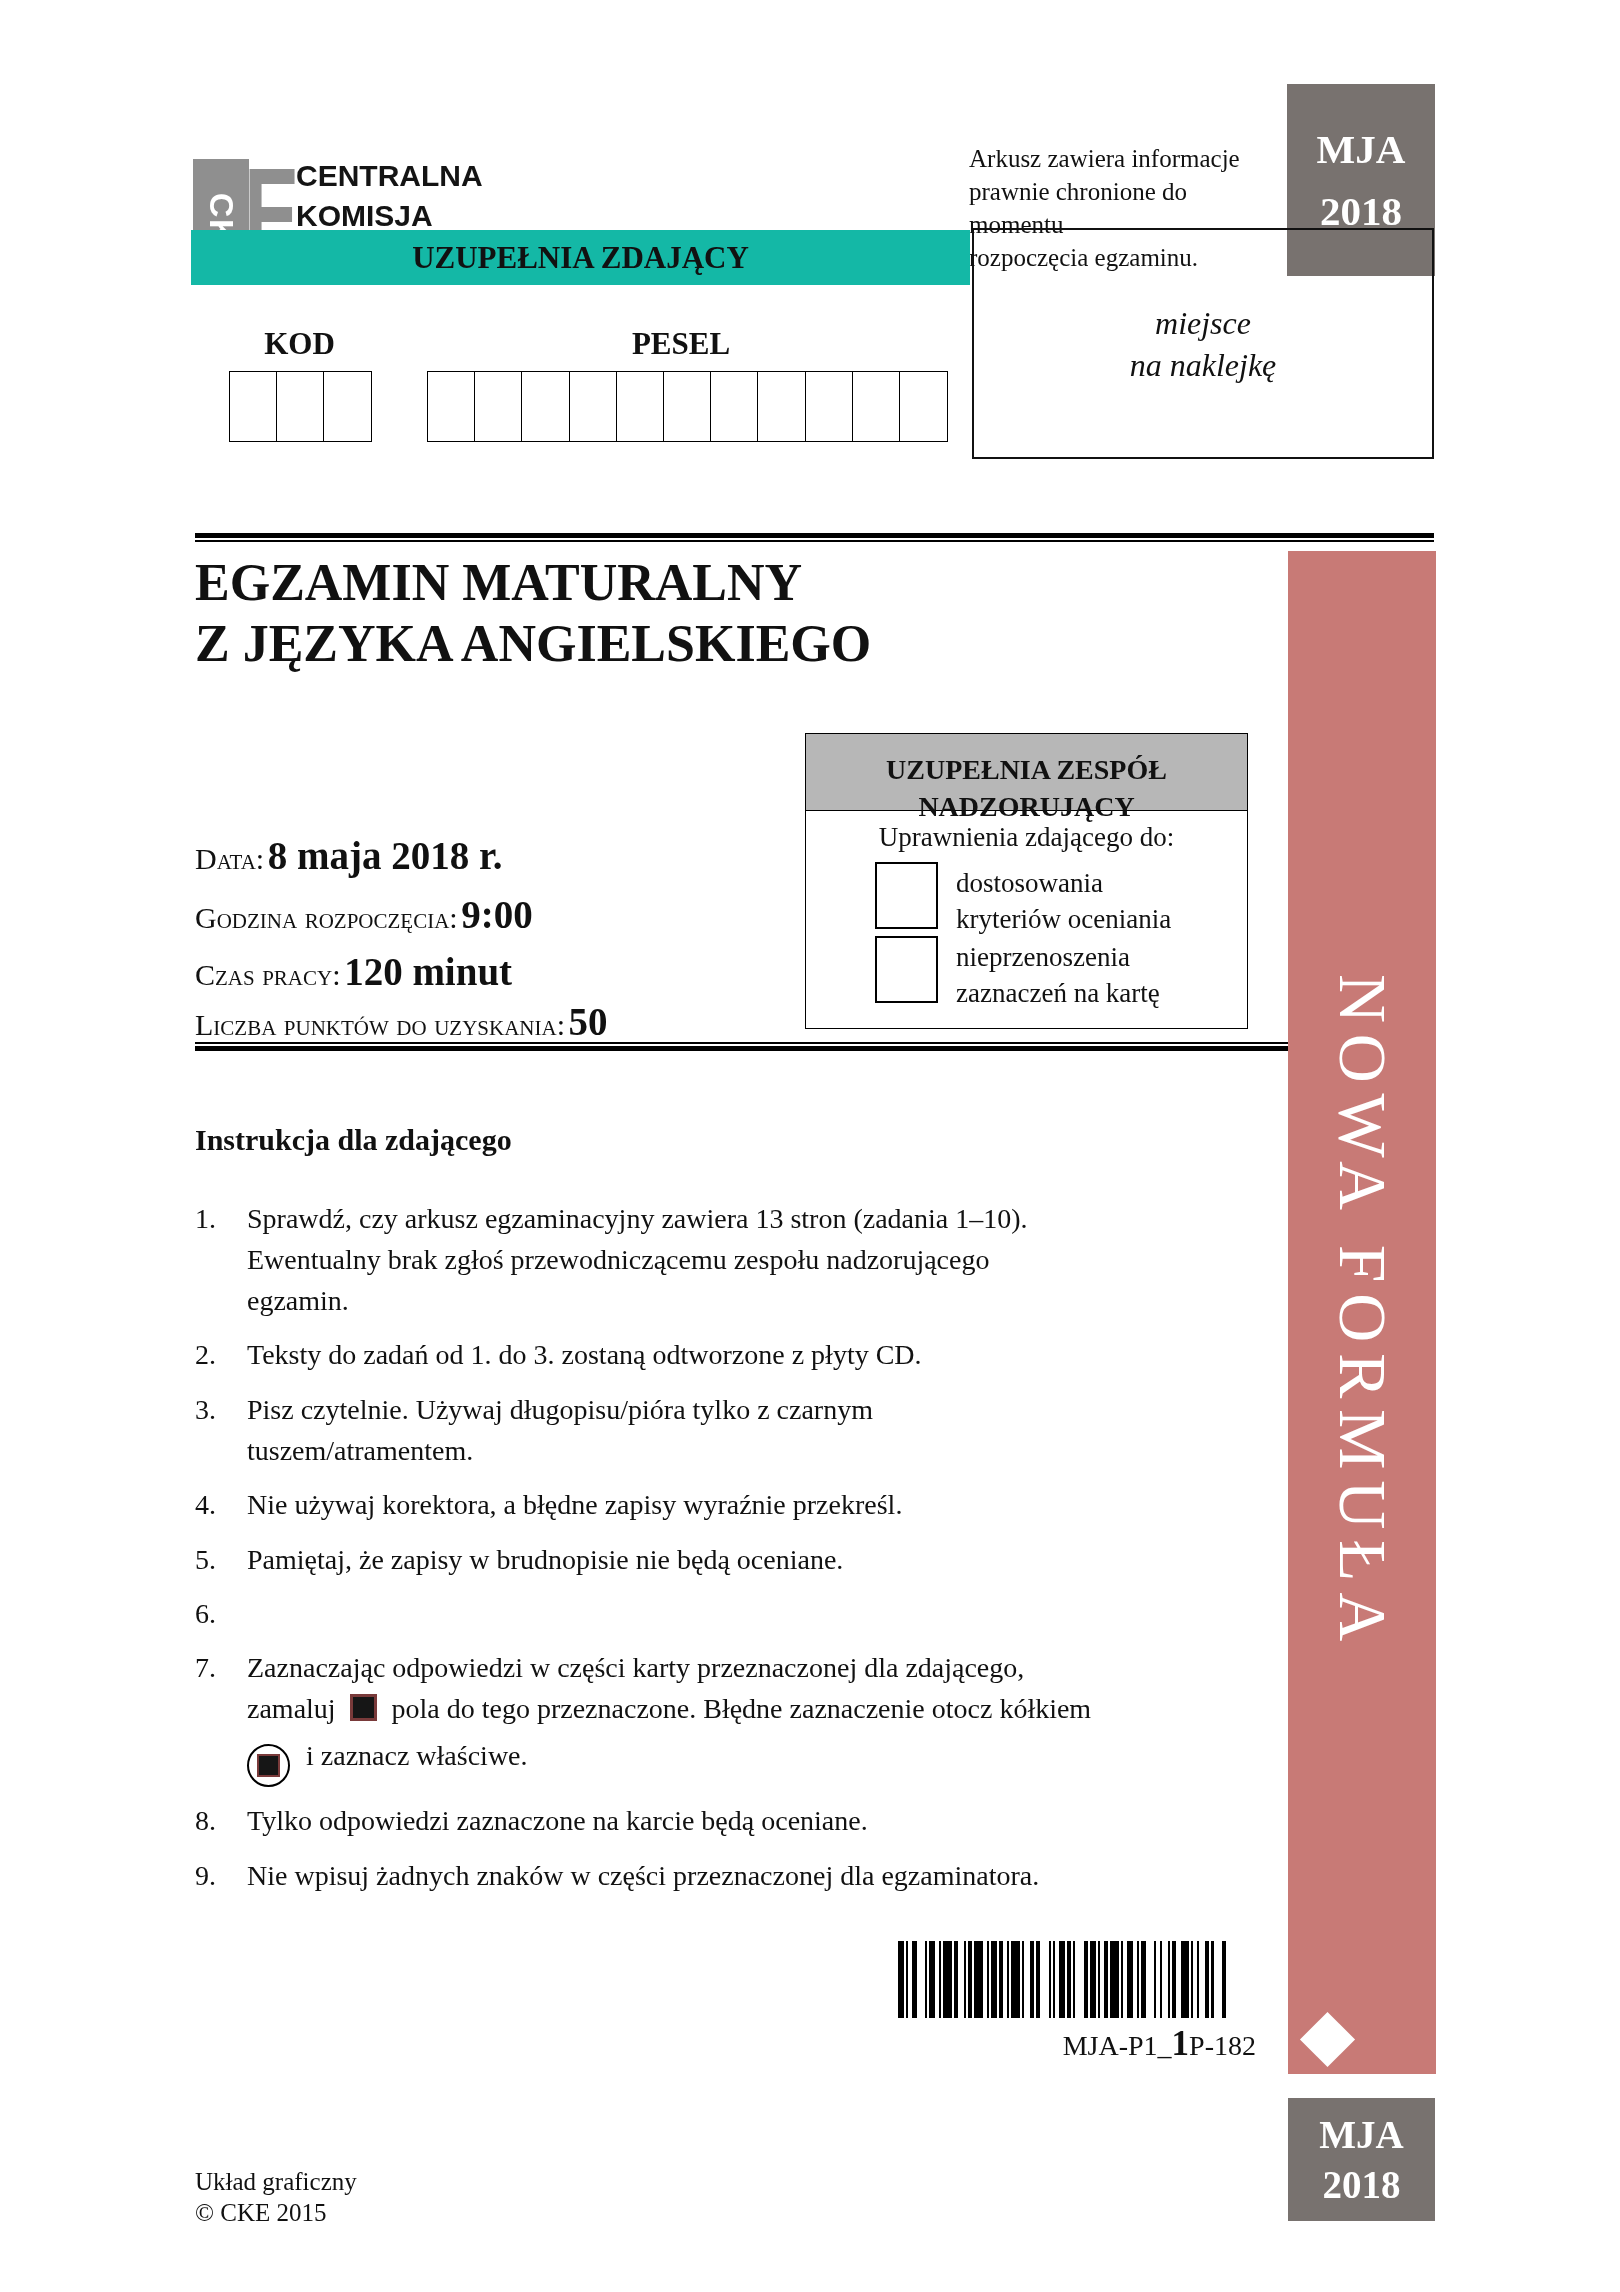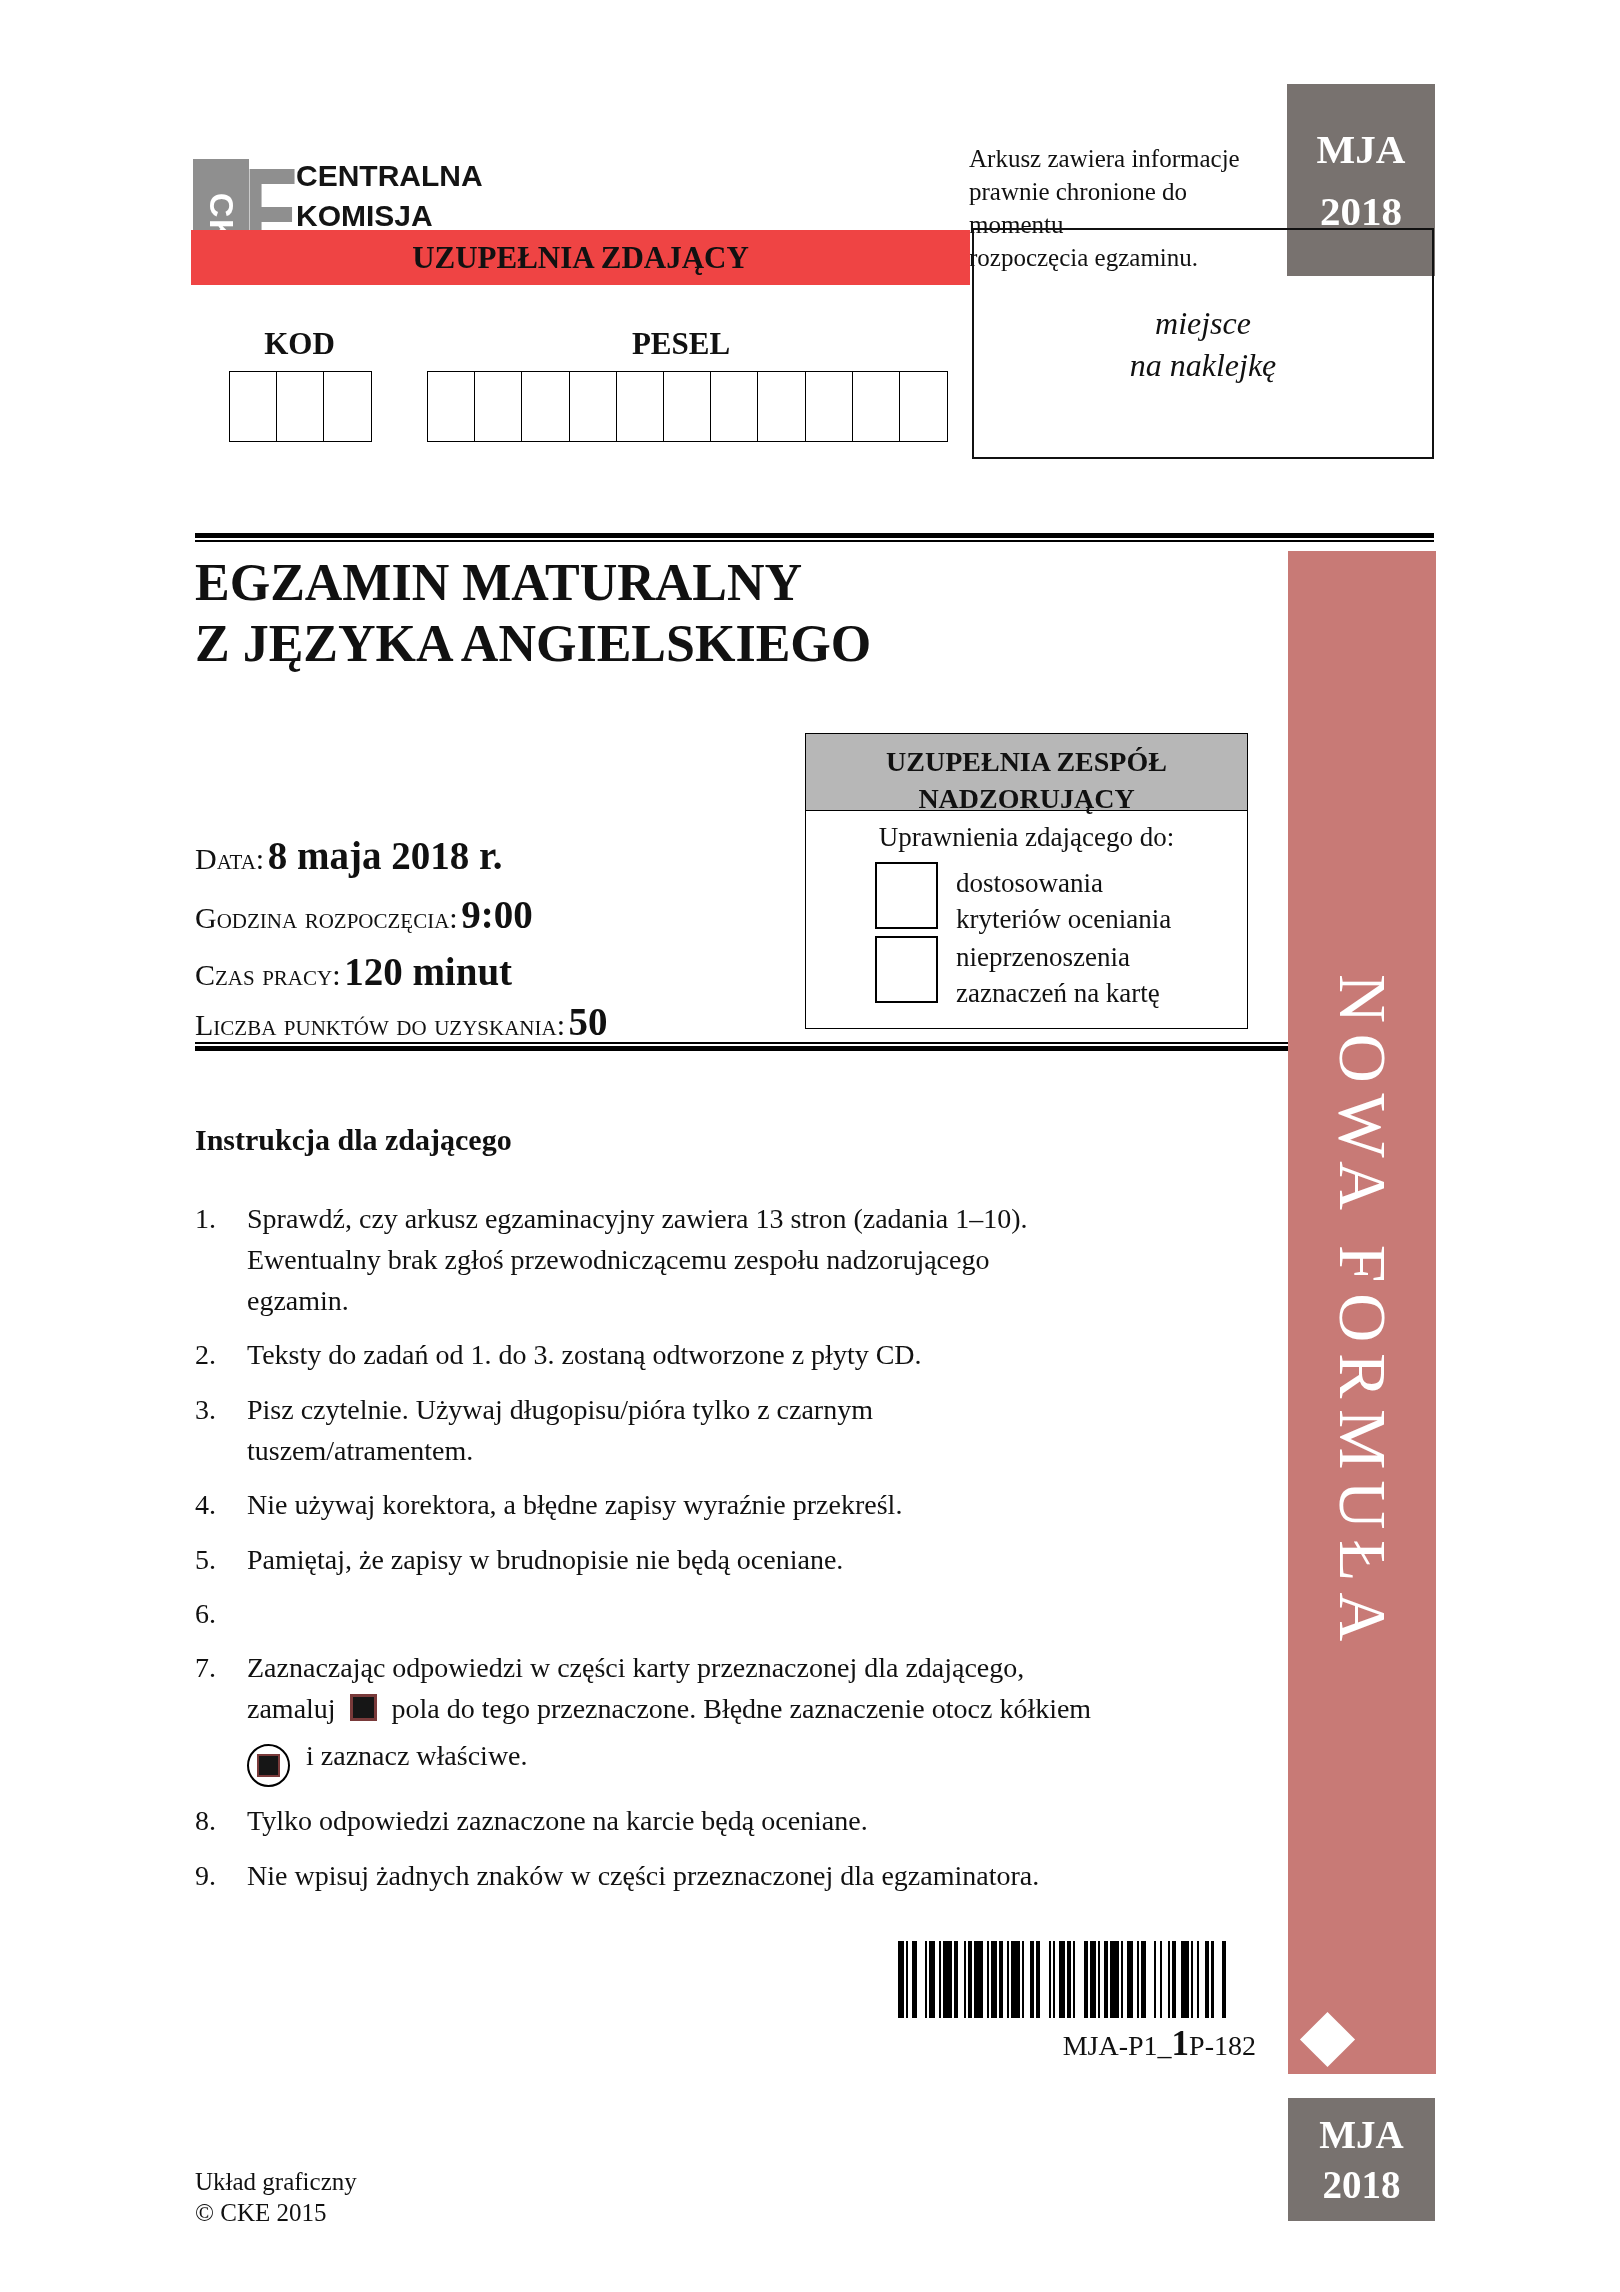--- a/index.html
+++ b/index.html
@@ -18,21 +18,21 @@
              font-size:30px;line-height:40px;letter-spacing:0;color:#141414;}
   .legal{left:969px;top:142px;width:304px;font-size:25px;line-height:33px;}
   .badge{background:#78726f;color:#fff;font-weight:bold;text-align:center;
          display:flex;flex-direction:column;justify-content:center;}
   .badge div{font-size:41px;line-height:50px;}
   .badge-top{left:1287px;top:84px;width:148px;height:192px;gap:12.5px;}
   .badge-bottom{left:1288px;top:2098px;width:147px;height:123px;gap:3.6px;}
   .badge-bottom div{font-size:39px;line-height:47px;}
 
   
-  .gray-bar{left:191px;top:230px;width:779px;height:55px;background:#ef4444;
+  .gray-bar{left:191px;top:230px;width:779px;height:55px;background:#14b8a6;
             text-align:center;font-weight:bold;font-size:31px;line-height:55px;}
   .kod-label{left:229px;top:326px;width:141px;text-align:center;font-weight:bold;font-size:31px;}
   .pesel-label{left:427px;top:326px;width:508px;text-align:center;font-weight:bold;font-size:31px;}
   .cellrow{display:flex;}
   .cell{width:47px;height:69px;background:#fff;border:1.8px solid #000;margin-left:-1.8px;}
   .cell:first-child{margin-left:0;}
   .kod-row{left:229px;top:371px;}
   .pesel-row{left:427px;top:371px;}
   .sticker{left:972px;top:228px;width:458px;height:227px;border:2.7px solid #111;
            display:flex;flex-direction:column;justify-content:center;text-align:center;
@@ -45,21 +45,21 @@
   .rl-thin{height:1.8px;background:#000;margin-top:2.7px;}
 
   
   .title1{left:195px;top:553px;font-weight:bold;font-size:52px;line-height:59px;}
   .title2{left:195px;top:614px;font-weight:bold;font-size:52px;line-height:59px;}
   .subtitle{left:195px;top:686px;font-weight:bold;font-size:43px;font-variant:small-caps;letter-spacing:0.9px;}
 
   
   .sup-box{left:805px;top:733px;width:441px;height:294px;border:1.8px solid #000;background:#fff;}
   .sup-head{position:absolute;left:0;top:0;right:0;height:77px;background:#b7b7b7;border-bottom:1.8px solid #000;
-            text-align:center;font-weight:bold;font-size:28px;line-height:37px;padding-top:9px;box-sizing:border-box;}
+            text-align:center;font-weight:bold;font-size:28px;line-height:37px;padding-top:17px;box-sizing:border-box;}
   .sup-intro{position:absolute;left:0;top:88px;width:100%;text-align:center;font-size:27px;}
   .sup-check{position:absolute;width:59px;height:63px;border:2.7px solid #000;background:#fff;}
   .sup-lab{position:absolute;font-size:27px;line-height:36px;font-family:Liberation Serif, serif;}
   .chk1{left:69px;top:128px;} .lab1{left:150px;top:131px;}
   .chk2{left:69px;top:202px;} .lab2{left:150px;top:205px;}
 
   
   .info-line{left:195px;white-space:nowrap;}
   .info-label{font-variant:small-caps;font-size:30px;}
   .info-value{font-weight:bold;font-size:39px;}

